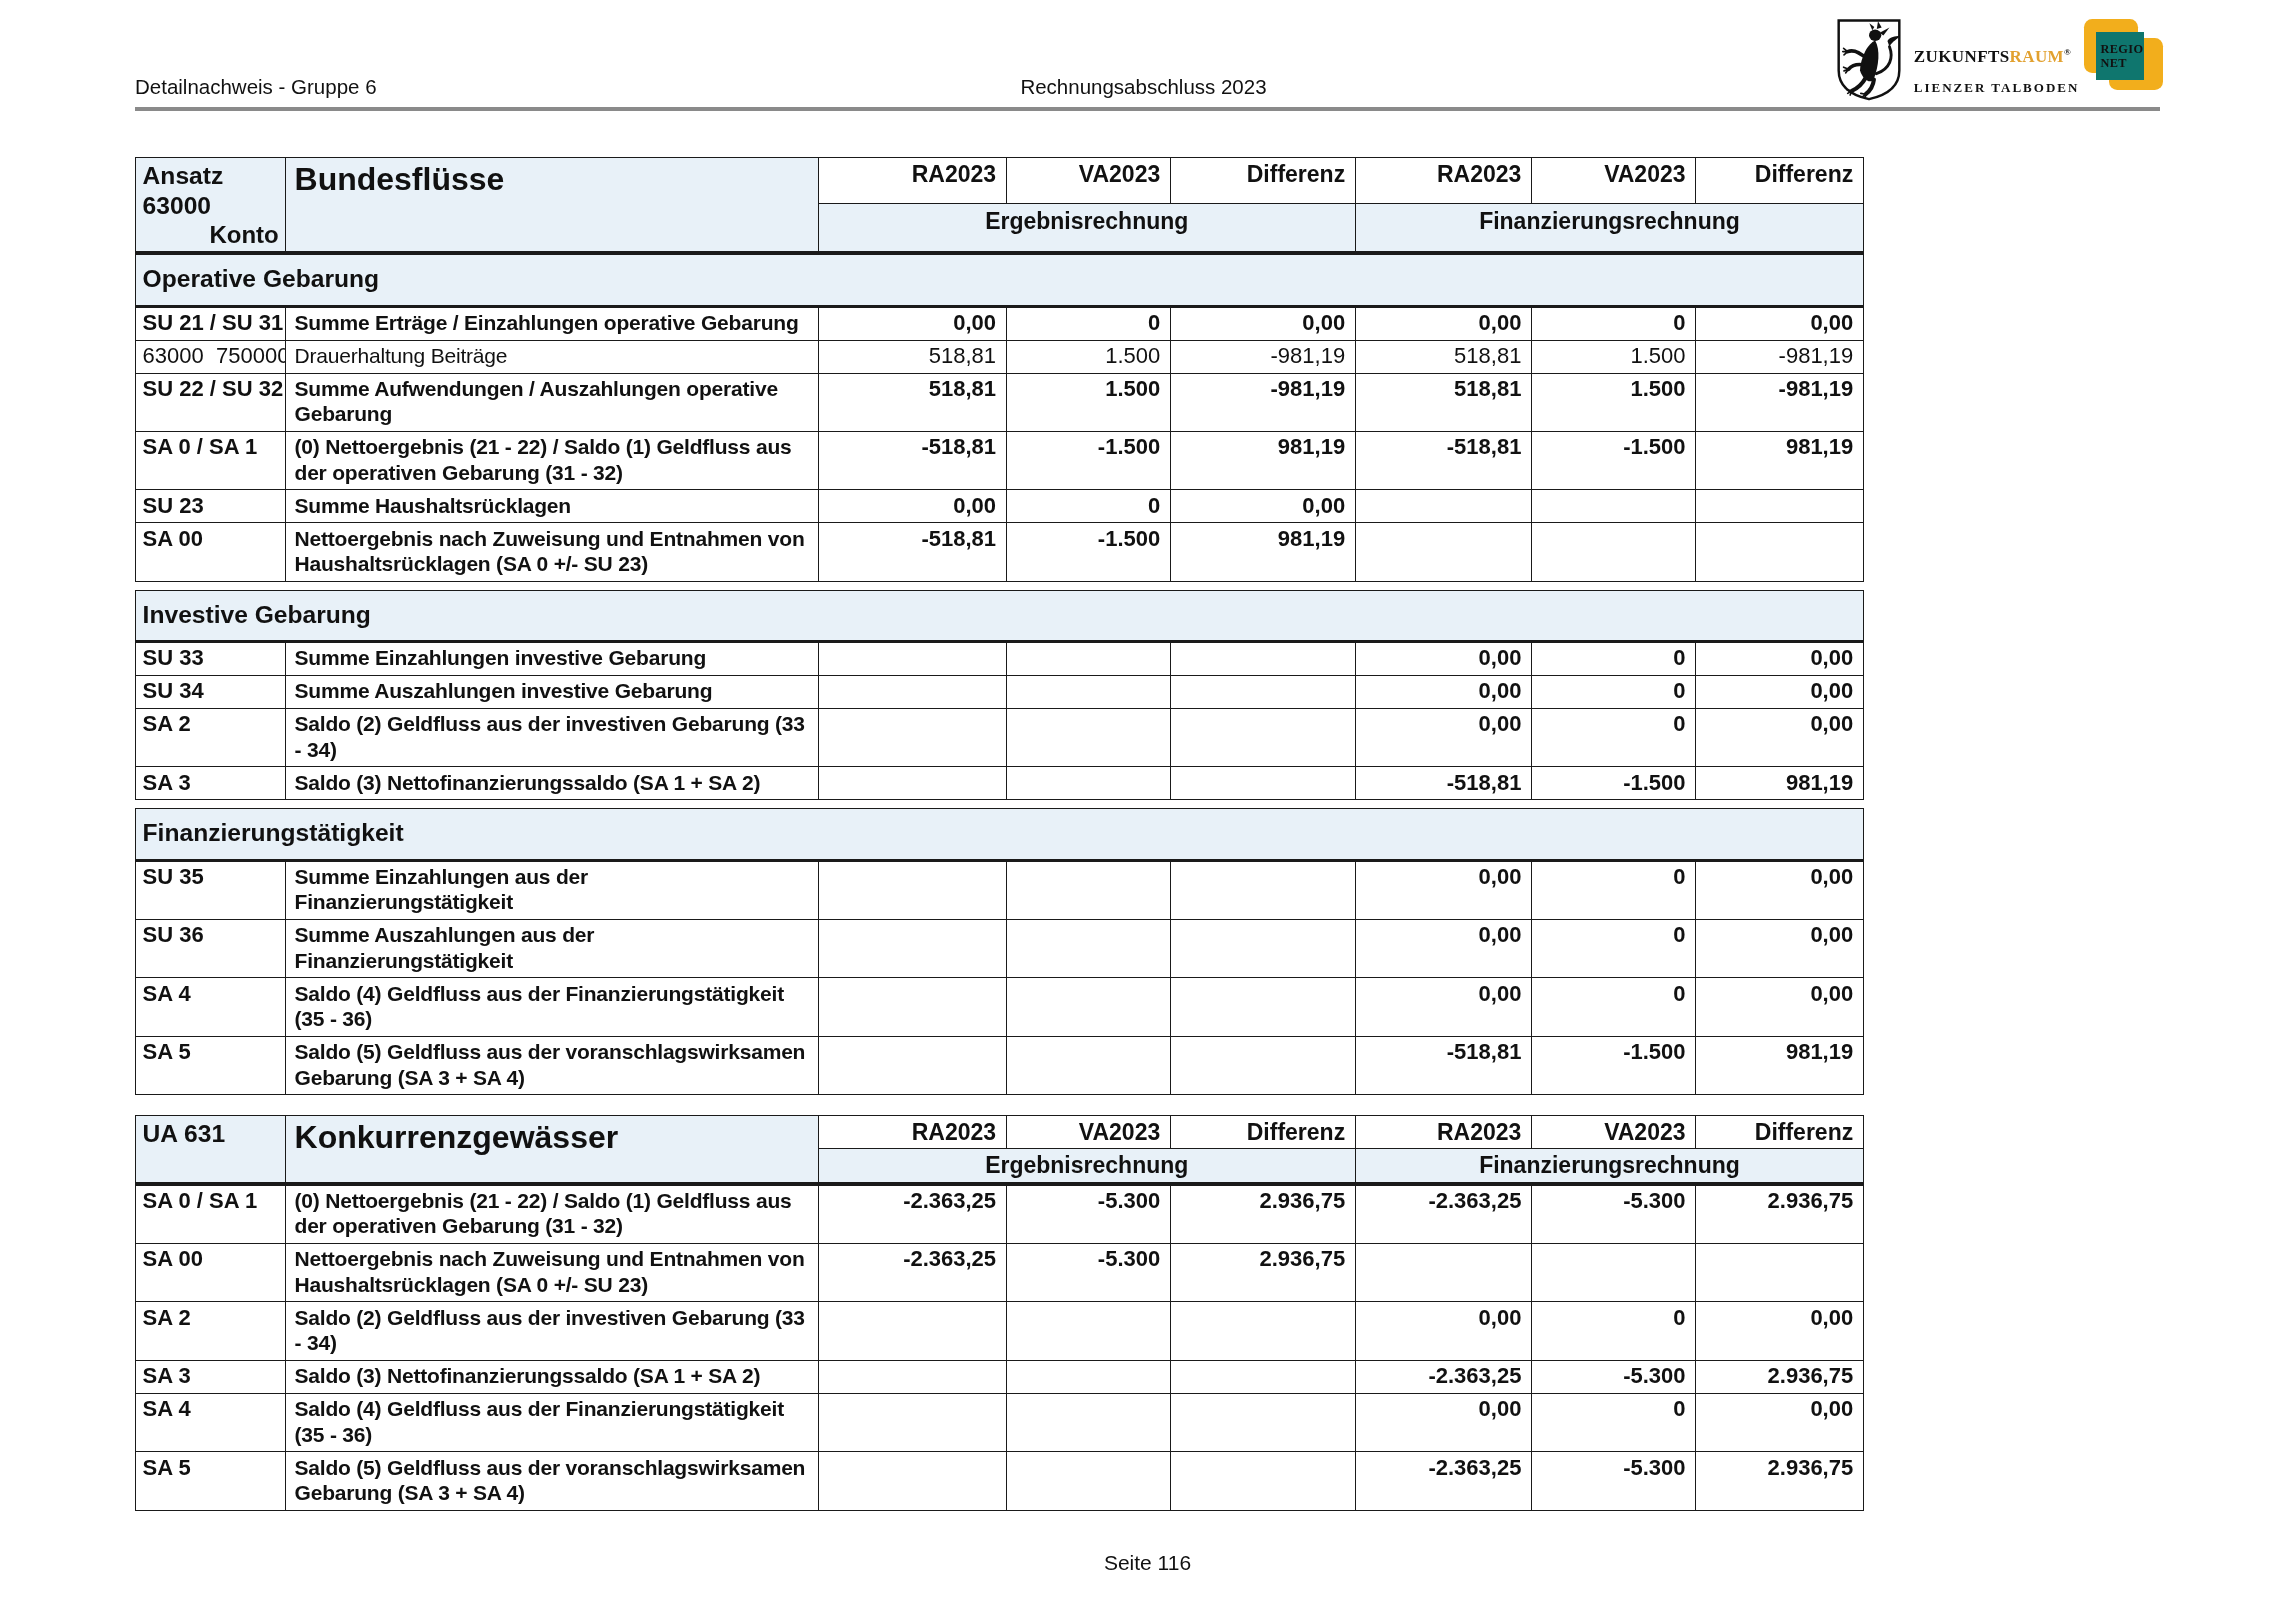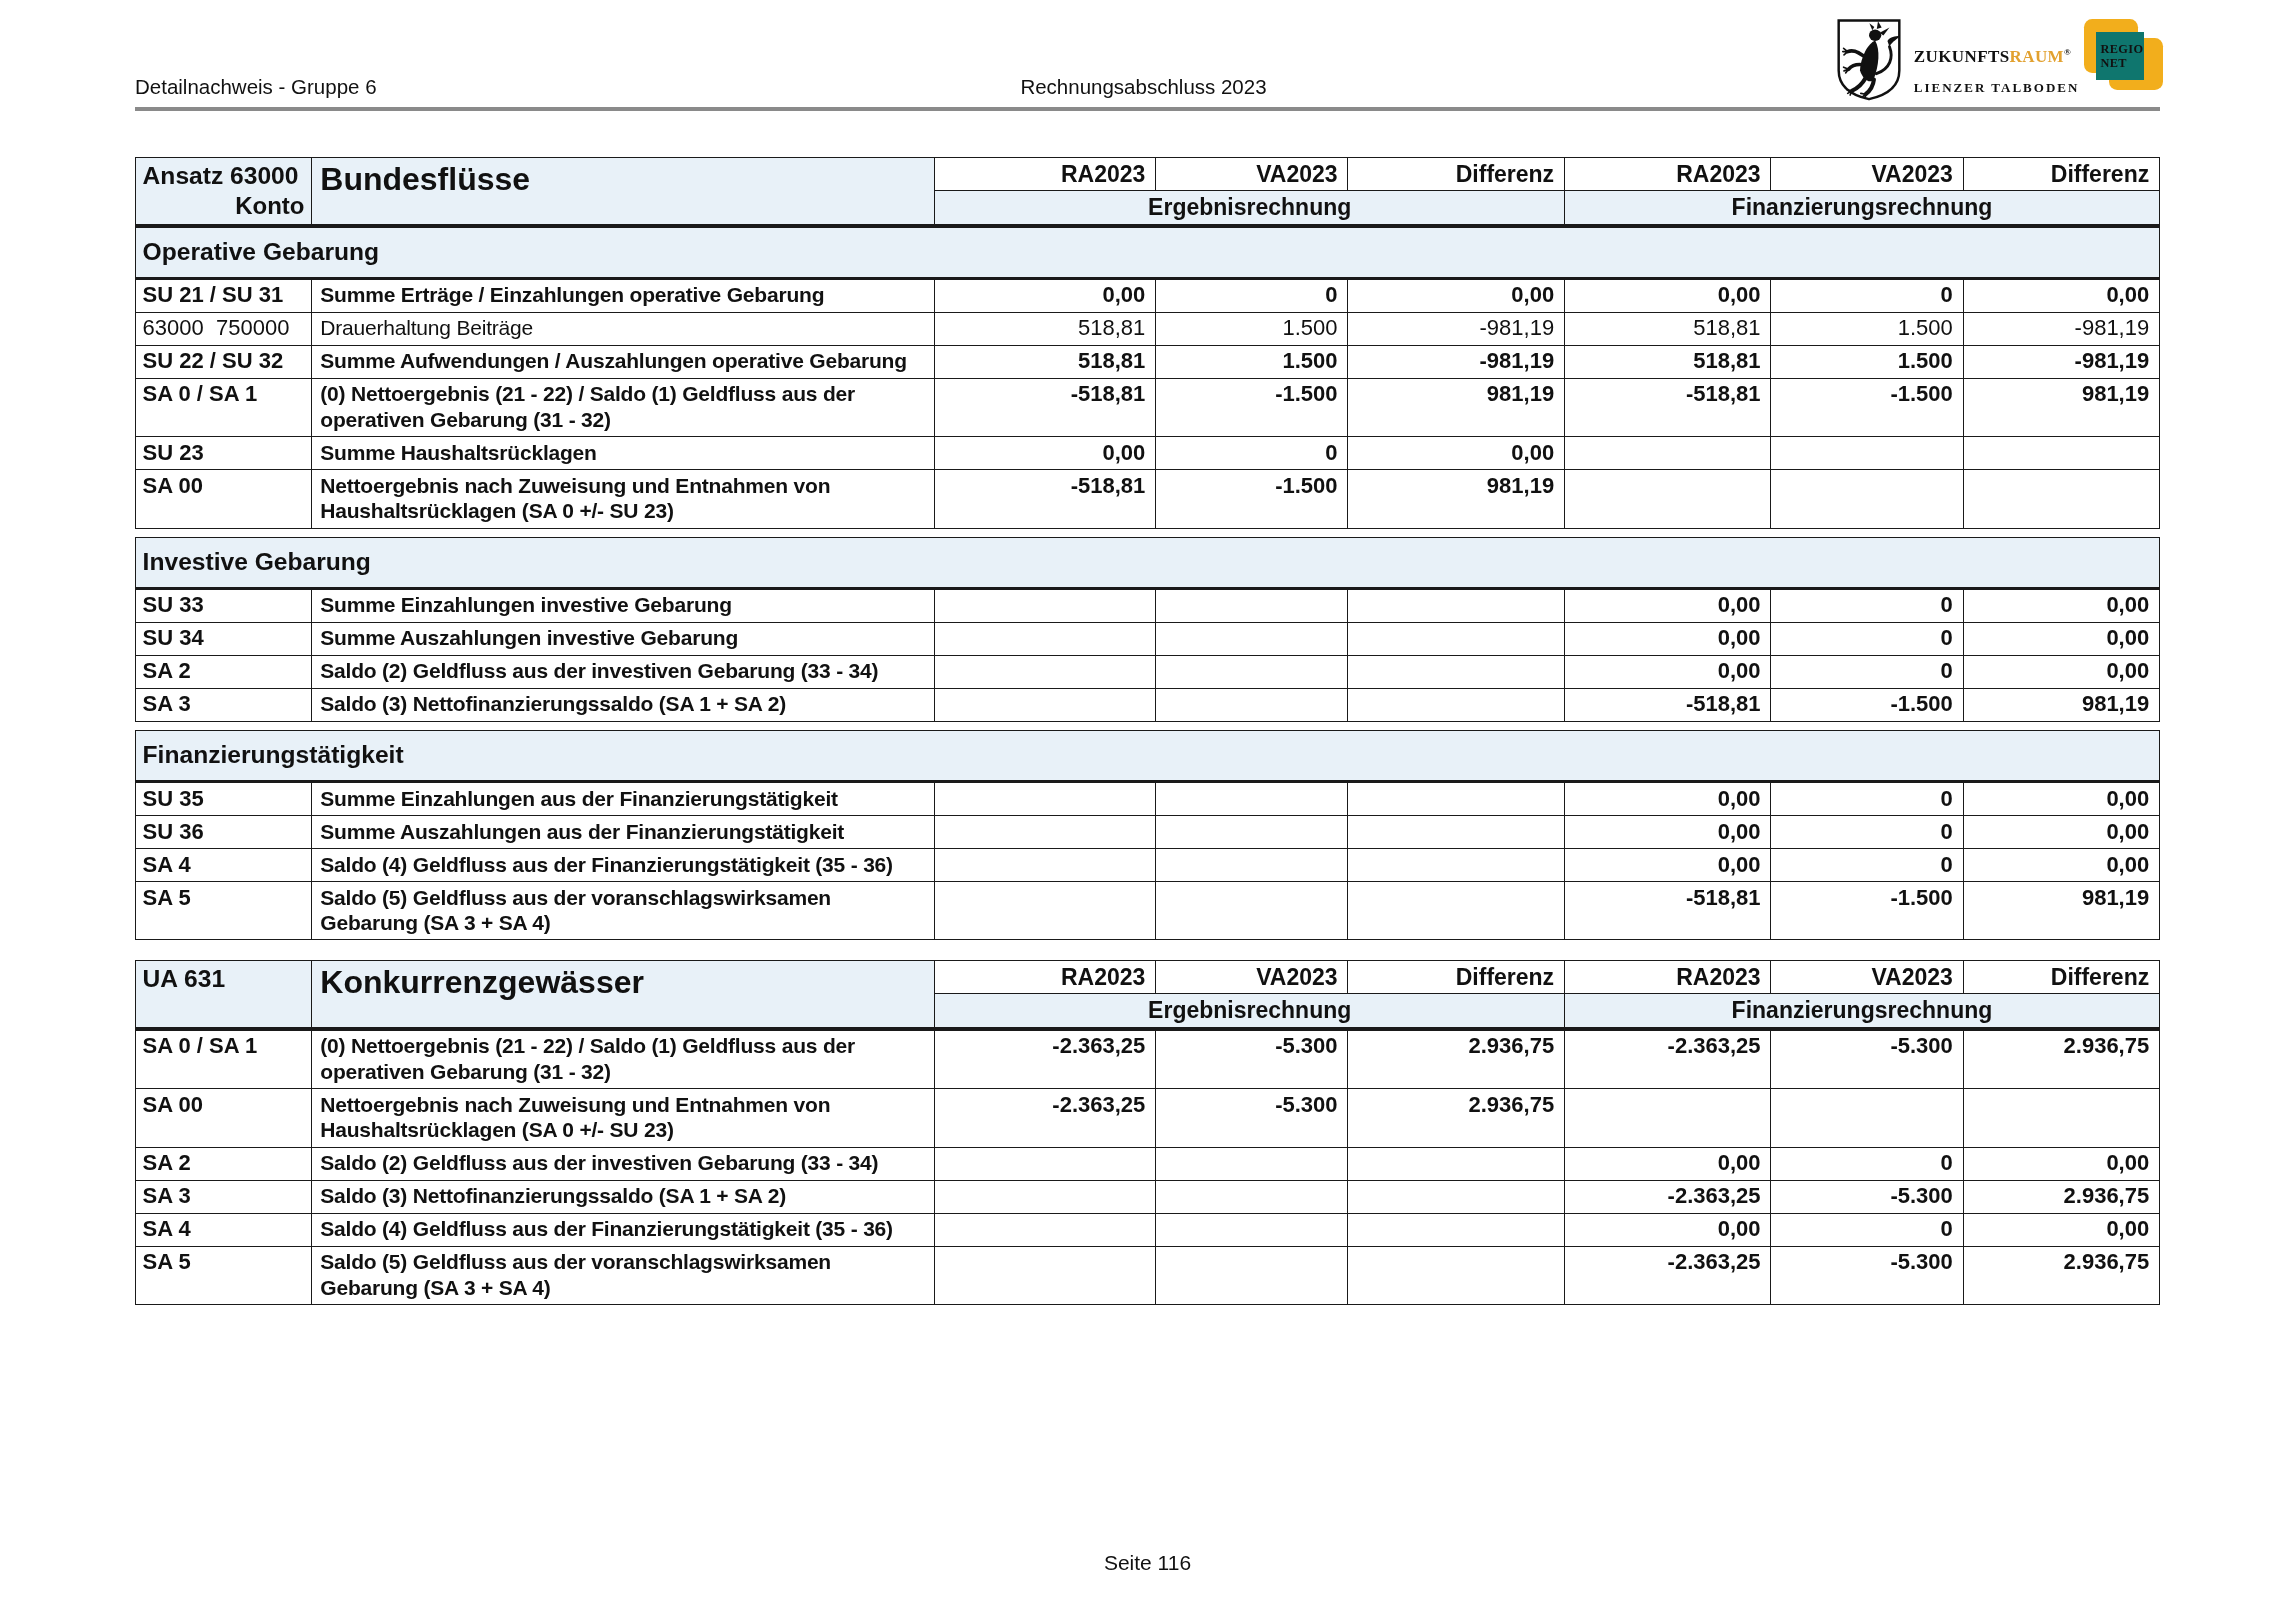--- a/index.html
+++ b/index.html
@@ -33,21 +33,21 @@
   .zr-line2{font-family:"Liberation Serif", serif;font-weight:bold;font-size:13px;letter-spacing:2px;margin-top:13px;white-space:nowrap;}
   .regionet{position:relative;width:80px;height:77px;margin-left:8.2px;margin-top:4.9px;}
   .rn-sq{position:absolute;background:var(--yellow);border-radius:8.2px;}
   .rn-sq1{left:0;top:1.6px;width:54px;height:54px;}
   .rn-sq2{left:24.6px;top:19.7px;width:54px;height:52px;}
   .rn-white{position:absolute;left:12.3px;top:14px;width:48px;height:48px;background:#0f766e;
     display:flex;flex-direction:column;justify-content:center;padding-left:4.1px;}
   .rn-white div{font-family:"Liberation Serif", serif;font-weight:bold;font-size:12.3px;line-height:14px;letter-spacing:0.4px;}
 
   
-  .content{position:absolute;top:157px;left:135px;width:2025px;}
+  .content{position:absolute;top:157px;left:135px;width:1729px;}
   table.fintable{border-collapse:collapse;width:100%;table-layout:fixed;font-size:22px;}
   table.fintable + table.fintable{margin-top:19.7px;}
   .fintable td{vertical-align:top;border:1.6px solid var(--border);padding:2.5px 8.2px 4.1px;line-height:25.4px;overflow:hidden;}
 
   
   .fintable tr.h1 td{background:var(--band-bg);}
   .fintable td.hcode{padding:3.3px 6.6px 1.6px;}
   .code-l1{font-size:24.6px;font-weight:bold;line-height:29.5px;}
   .code-l2{font-size:24px;font-weight:bold;line-height:29.5px;text-align:right;}
   .fintable td.htitle{font-size:32px;font-weight:bold;line-height:29.5px;padding-top:7px;}

